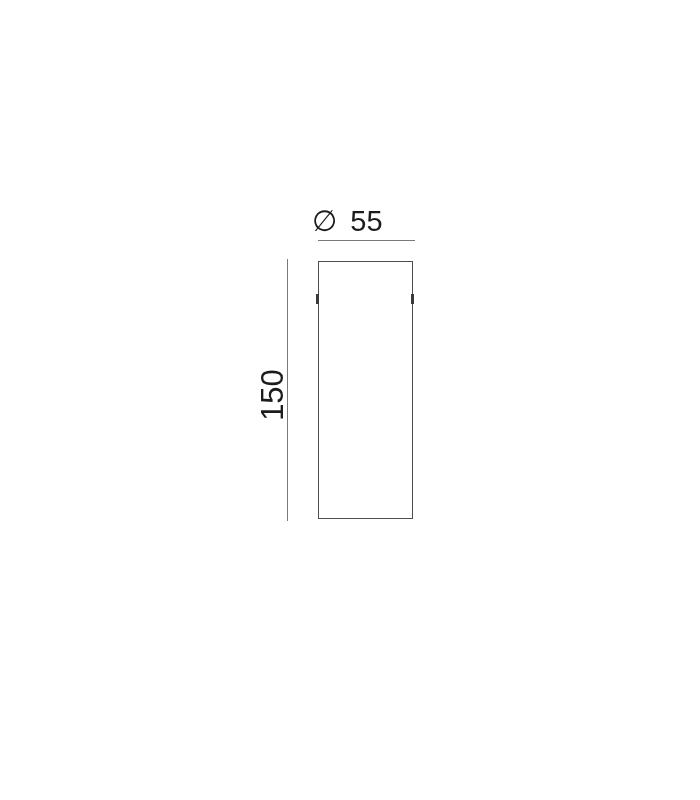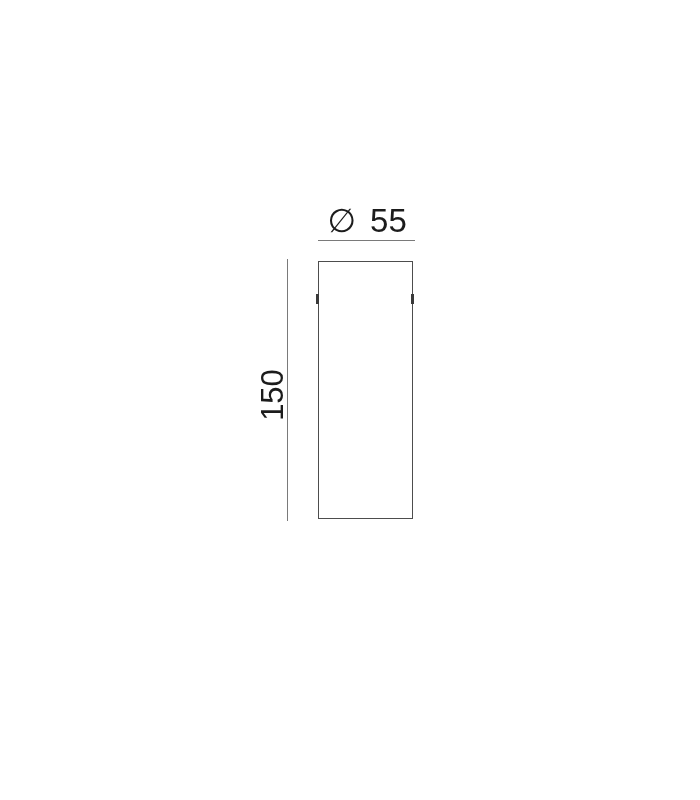--- a/index.html
+++ b/index.html
@@ -33,22 +33,21 @@
     height: 262px;
     background: #7a7a7a;
   }
 
   
   .diameter-label {
     position: absolute;
     left: 312px;
     top: 204px;
     width: 110px;
-    text-align: center;
-    font-size: 33px;
+    font-size: 29px;
     line-height: 34px;
     color: #1c1c1c;
     word-spacing: 5px;
     letter-spacing: 0px;
     white-space: nowrap;
   }
   .height-label {
     position: absolute;
     left: 272px;
     top: 395px;

